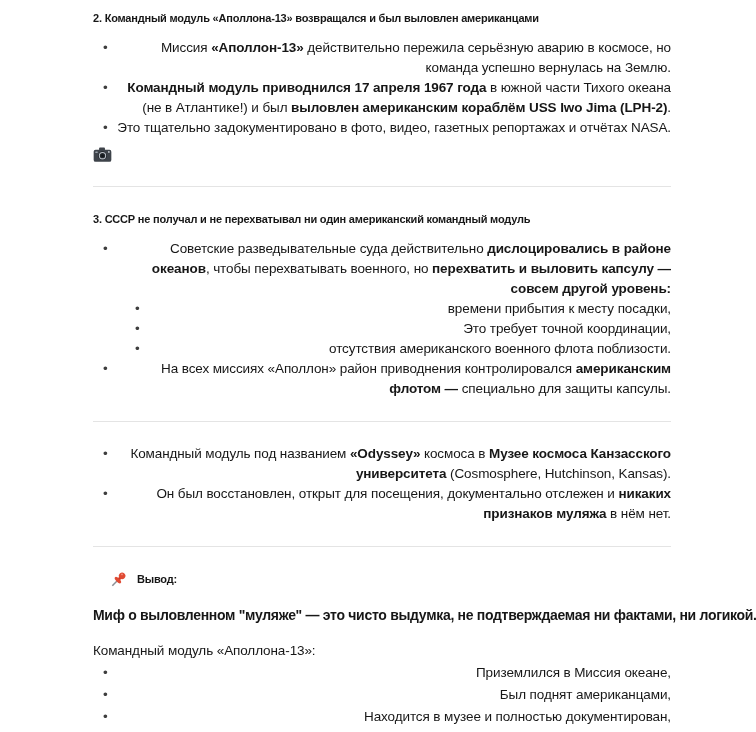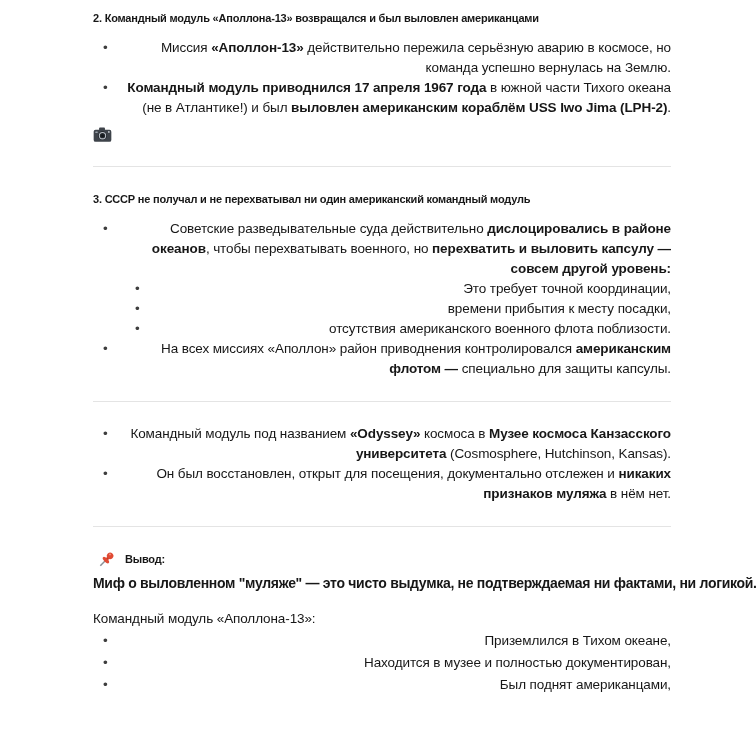--- a/index.html
+++ b/index.html
@@ -42,21 +42,21 @@
   .icon-line svg { display: inline-block; vertical-align: top; }
   hr.divider {
     border: none;
     border-top: 1px solid #e4e4e4;
     margin: 22px 0;
   }
   .conclusion h3 {
     display: flex;
     align-items: center;
     gap: 9px;
-    margin: 4px;
+    margin: 16px;
     white-space: nowrap;
   }
   .pin-wrap { width: 19px; height: 19px; display: inline-block; }
   .lead {
     margin: 4px 0 0 0;
     font-weight: 700;
     font-size: 14px;
     line-height: 20px;
     letter-spacing: -0.3px;
     white-space: nowrap;
@@ -68,20 +68,21 @@
 </head>
 <body>
 
 <div class="doc">
 
   <section>
     <h3>2. Командный модуль «Аполлона-13» возвращался и был выловлен американцами</h3>
     <ul>
         <li><span>Миссия </span><strong>«Аполлон-13»</strong><span> действительно пережила серьёзную аварию в космосе, но команда успешно вернулась на Землю.</span></li>
         <li><strong>Командный модуль приводнился 17 апреля 1967 года</strong><span> в южной части Тихого океана (не в Атлантике!) и был </span><strong>выловлен американским кораблём USS Iwo Jima (LPH-2)</strong><span>.</span></li>
+        <li><span>Это тщательно задокументировано в фото, видео, газетных репортажах и отчётах NASA.</span></li>
       </ul>
     <p class="icon-line">
       <span>
         <svg width="19" height="17" viewBox="0 0 20 17" aria-hidden="true">
           <rect x="6.4" y="1.2" width="6.2" height="3.6" rx="1" fill="#3e434a"></rect>
           <rect x="0.7" y="3.6" width="18.6" height="12.6" rx="2" fill="#3e434a"></rect>
           <circle cx="10" cy="9.8" r="4.6" fill="#22262b"></circle>
           <circle cx="10" cy="9.8" r="3.3" fill="none" stroke-width="1.1" stroke="#b9bfc7"></circle>
           <circle cx="10" cy="9.8" r="1.3" fill="#11151a"></circle>
           <rect x="2.3" y="5.3" width="2.8" height="1.5" rx="0.7" fill="#9aa1a9"></rect>
@@ -90,22 +91,22 @@
       </span>
     </p>
   </section>
 
   <hr class="divider">
 
   <section>
     <h3>3. СССР не получал и не перехватывал ни один американский командный модуль</h3>
     <ul>
         <li><span>Советские разведывательные суда действительно </span><strong>дислоцировались в районе океанов</strong><span>, чтобы перехватывать военного, но </span><strong>перехватить и выловить капсулу — совсем другой уровень:</strong><ul class="sublist">
+            <li><span>времени прибытия к месту посадки,</span></li>
             <li><span>Это требует точной координации,</span></li>
-            <li><span>времени прибытия к месту посадки,</span></li>
             <li><span>отсутствия американского военного флота поблизости.</span></li>
           </ul></li>
         <li><span>На всех миссиях «Аполлон» район приводнения контролировался </span><strong>американским флотом —</strong><span> специально для защиты капсулы.</span></li>
       </ul>
   </section>
 
   <hr class="divider">
 
   <section>
     <ul>
@@ -127,19 +128,19 @@
             <circle cx="10" cy="4.6" r="3.4" fill="#e04a33"></circle>
             <circle cx="8.8" cy="3.6" r="1" fill="#f2907f"></circle>
           </g>
         </svg>
       </span>
       <span>Вывод:</span>
     </h3>
     <p class="lead">Миф о выловленном "муляже" — это чисто выдумка, не подтверждаемая ни фактами, ни логикой.</p>
     <p class="subtitle">Командный модуль «Аполлона-13»:</p>
     <ul>
-        <li>Приземлился в Тихом океане,</li>
+        <li>Приземлился в Миссия океане,</li>
+        <li>Был поднят американцами,</li>
         <li>Находится в музее и полностью документирован,</li>
-        <li>Был поднят американцами,</li>
       </ul>
   </section>
 
 </div>
 
 </body></html>

